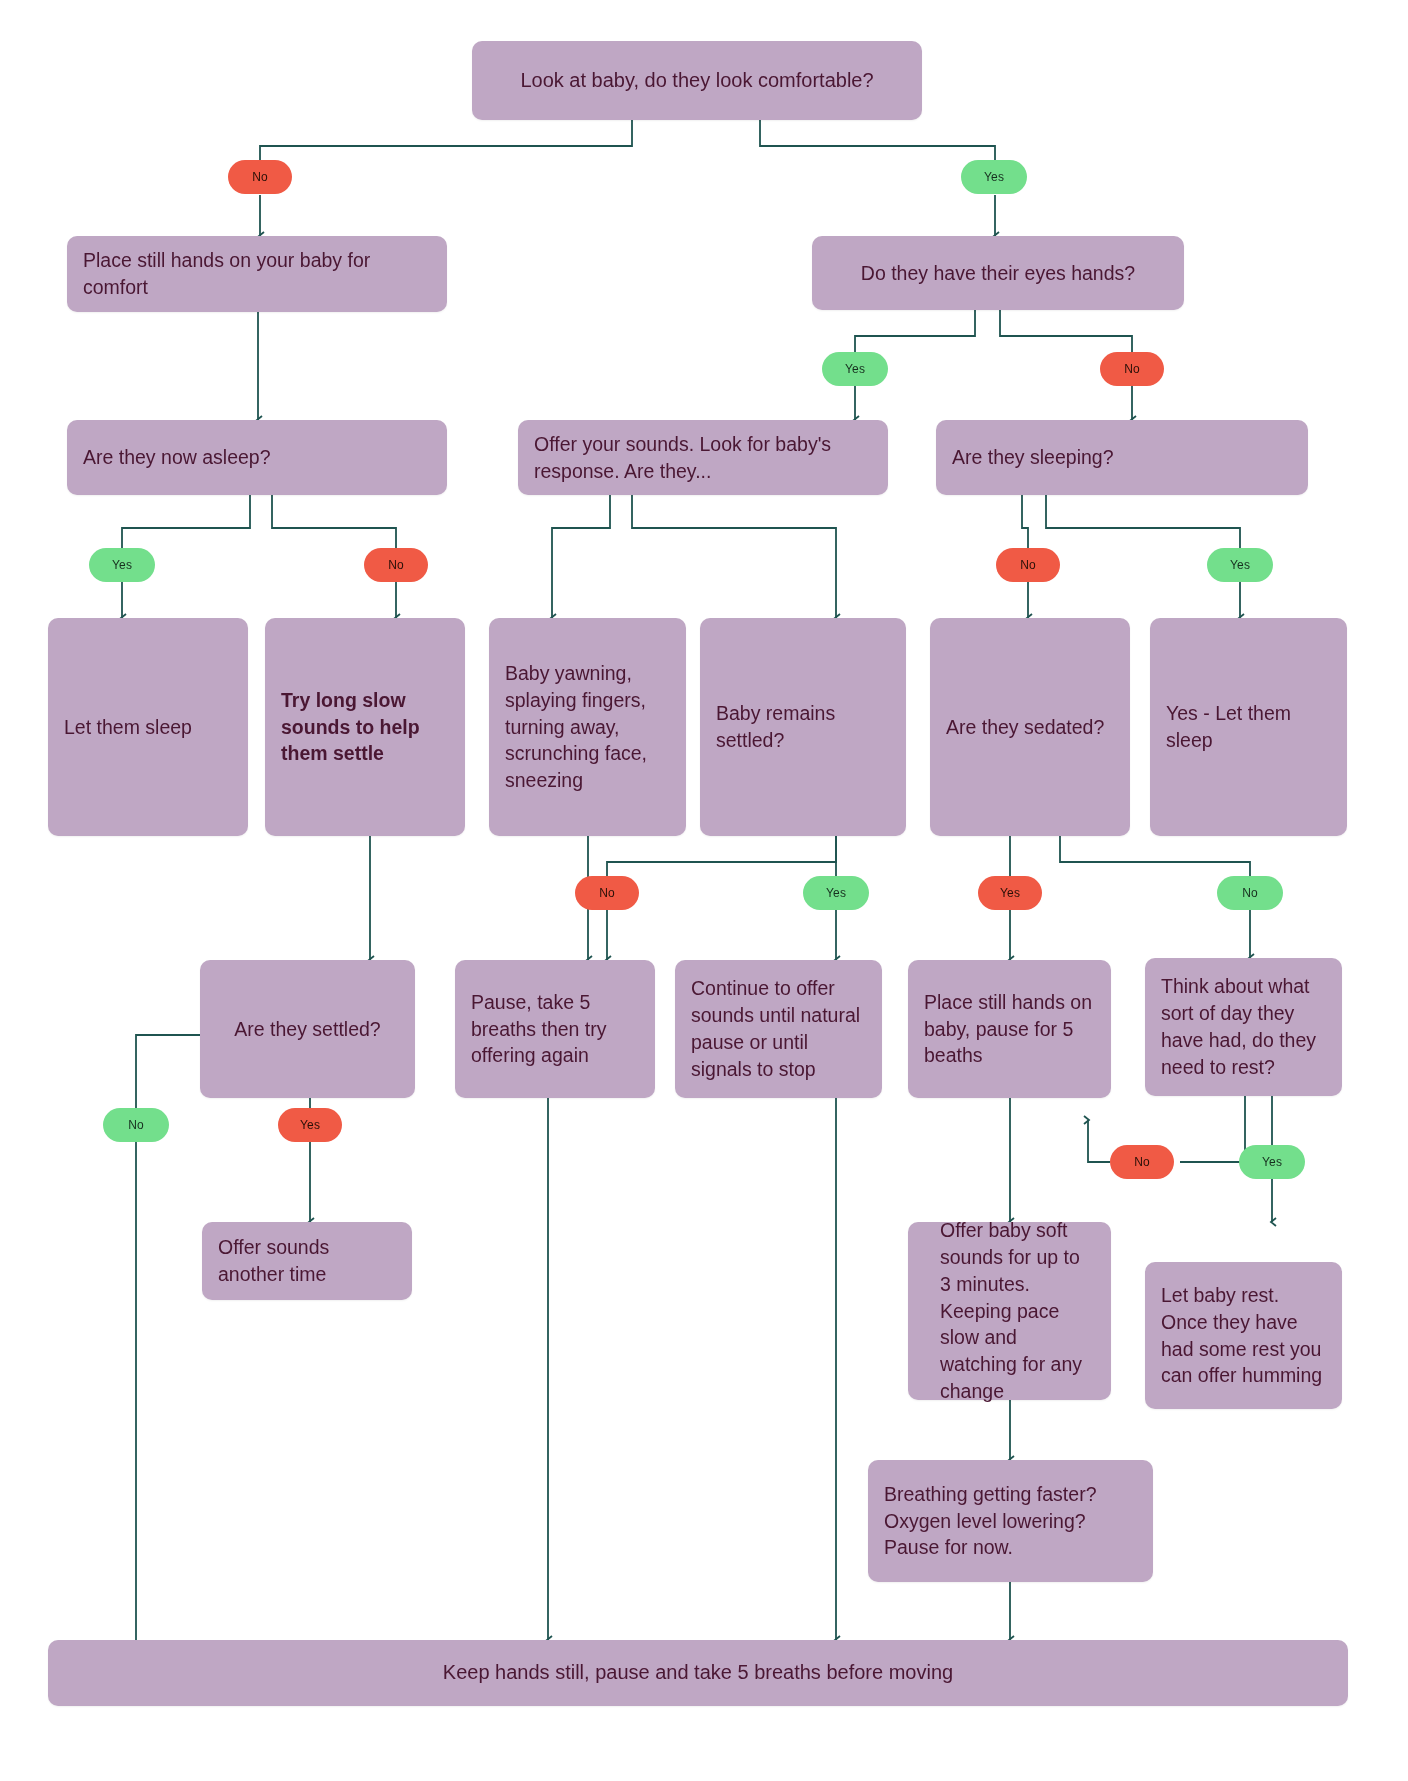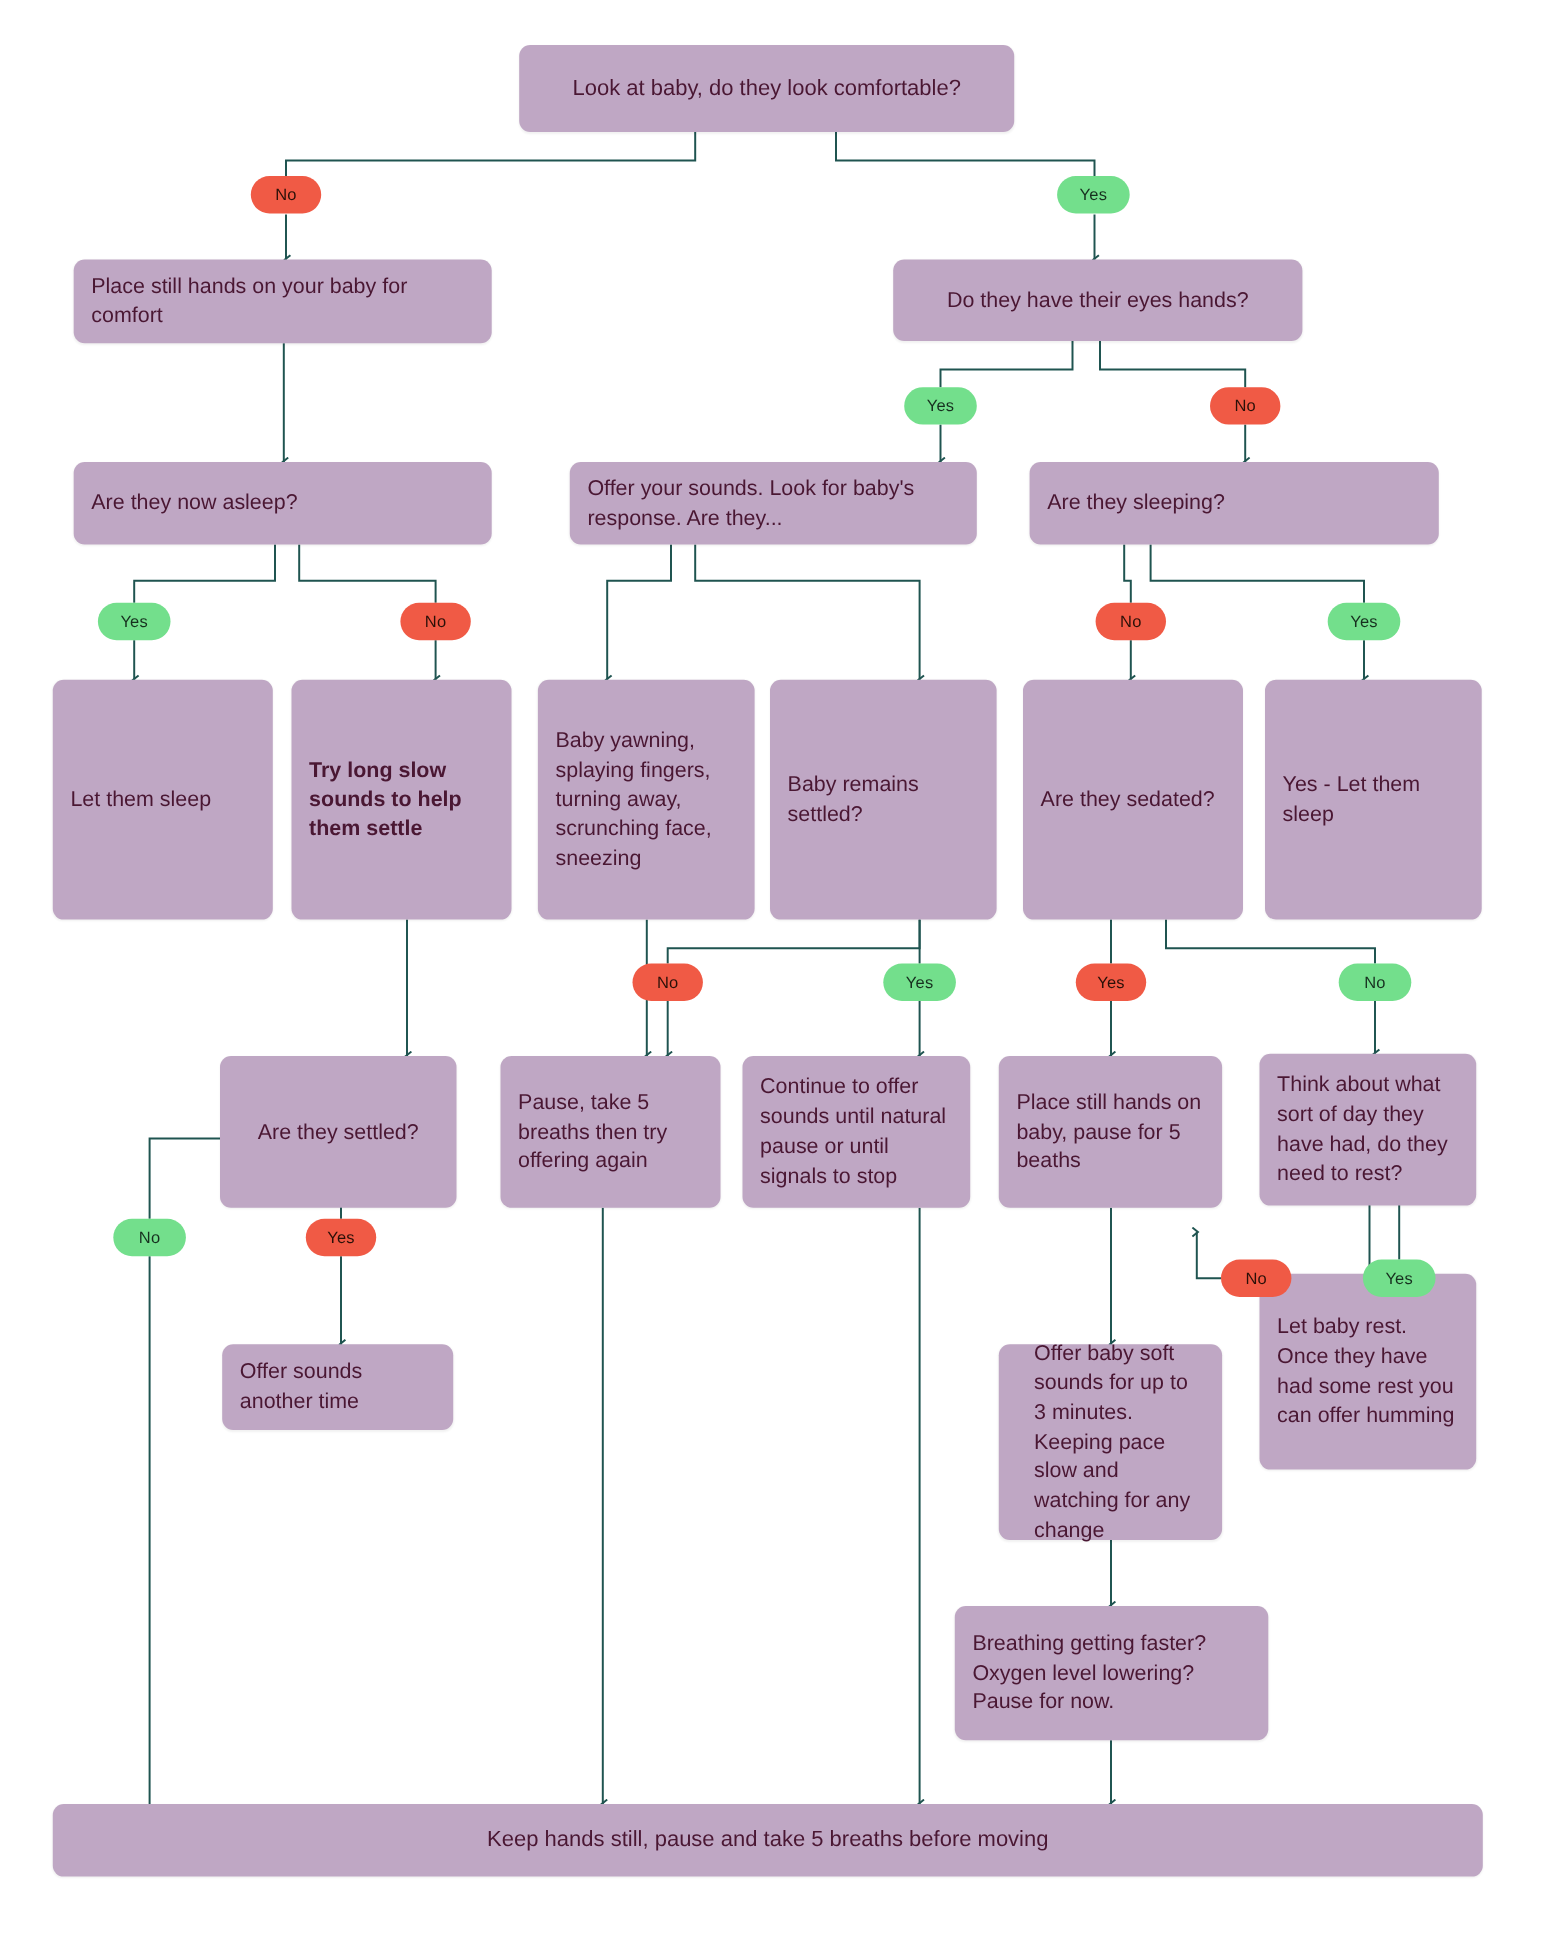--- a/index.html
+++ b/index.html
@@ -37,21 +37,21 @@
   }
   .node.center{ justify-content:center; text-align:center; }
   .pill{
     position:absolute;
     box-sizing:border-box;
     height:34px;
     border-radius:17px;
     display:flex;
     align-items:center;
     justify-content:center;
-    font-size:15px;
+    font-size:12px;
     color:#17301f;
     letter-spacing:.2px;
   }
   .pill.yes{ background:#73df8c; }
   .pill.no{  background:#f05a45; color:#2a1008; }
 </style>
 </head>
 <body>
 
 <div id="canvas">
@@ -157,21 +157,21 @@
   <div class="node" style="left:675px;top:960px;width:207px;height:138px;">Continue to offer sounds until natural pause  or until signals to stop</div>
 
   <div class="node" style="left:908px;top:960px;width:203px;height:138px;">Place still hands on baby, pause for 5 beaths</div>
 
   <div class="node" style="left:1145px;top:958px;width:197px;height:138px;">Think about what sort of day they have had, do they need to rest?</div>
 
   <div class="node" style="left:202px;top:1222px;width:210px;height:78px;">Offer sounds another time</div>
 
   <div class="node" style="left:908px;top:1222px;width:203px;height:178px;padding-left:32px;">Offer baby soft sounds for up to 3 minutes. Keeping pace slow and watching for any change</div>
 
-  <div class="node" style="left:1145px;top:1158px;width:197px;height:178px;">Let baby rest. Once they have had some rest you can offer humming</div>
+  <div class="node" style="left:1145px;top:1262px;width:197px;height:147px;">Let baby rest. Once they have had some rest you can offer humming</div>
 
   <div class="node" style="left:868px;top:1460px;width:285px;height:122px;">Breathing getting faster? Oxygen level lowering? Pause for now.</div>
 
   <div class="node center" style="left:48px;top:1640px;width:1300px;height:66px;font-size:20px;">Keep hands still, pause and take 5 breaths before moving</div>
 
   <div class="pill no" style="left:228px;top:160px;width:64px;">No</div>
   <div class="pill yes" style="left:961px;top:160px;width:66px;">Yes</div>
 
   <div class="pill yes" style="left:822px;top:352px;width:66px;">Yes</div>
   <div class="pill no" style="left:1100px;top:352px;width:64px;">No</div>

